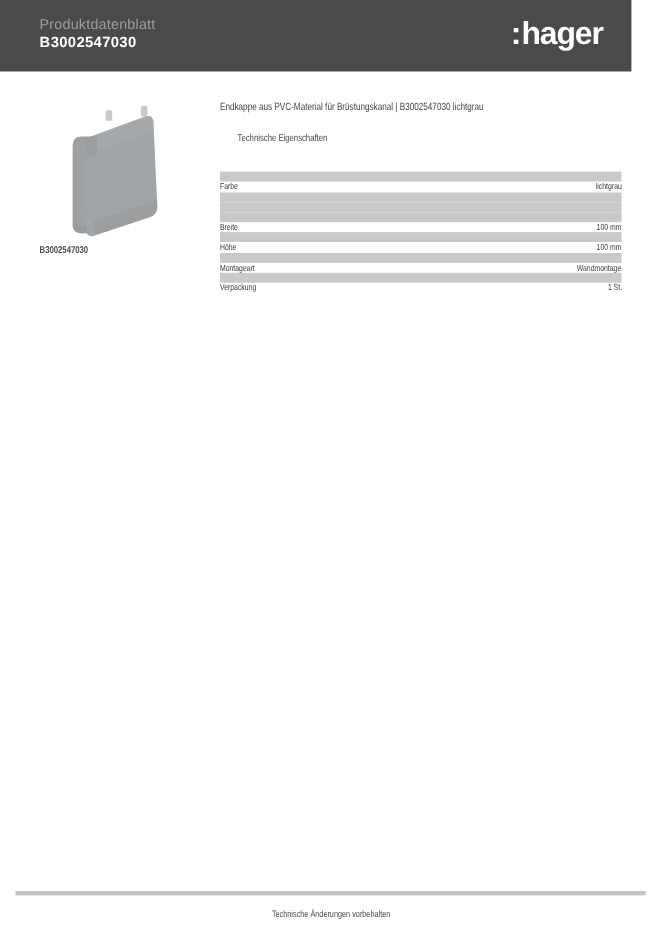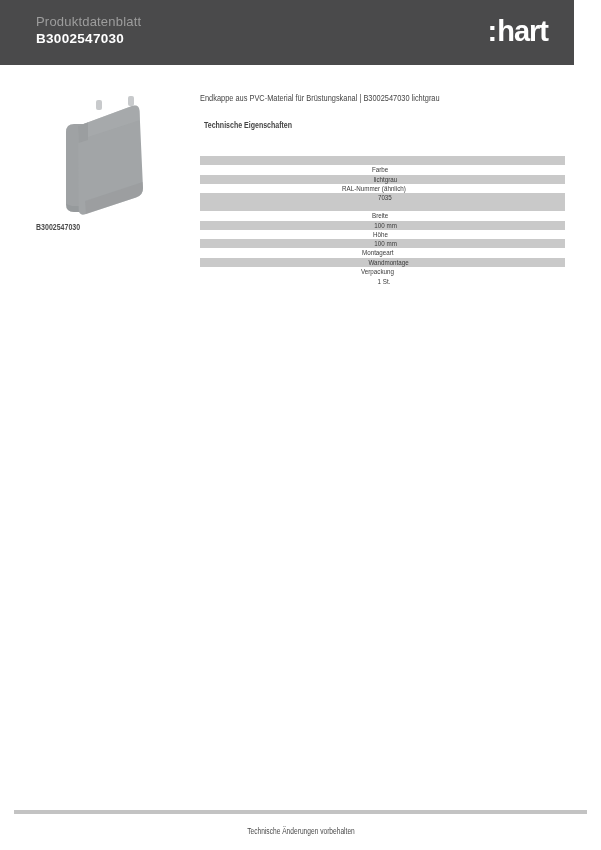--- a/index.html
+++ b/index.html
@@ -39,34 +39,34 @@
   .img-caption {
     position:absolute; left:36px; top:222px;
     font-size:9px; font-weight:bold; color:#4a4a4a;
   }
   
   .title {
     position:absolute; left:200px; top:92px; width:380px;
     font-size:9.5px; font-weight:normal; color:#454545; white-space:nowrap;
   }
   .section-heading {
-    position:absolute; left:204px; top:120px;
-    font-size:9px; font-weight:bold; color:#454545; white-space:nowrap;
+    position:absolute; left:216px; top:120px;
+    font-size:9px; font-weight:normal; color:#454545; white-space:nowrap;
   }
   .spec-table {
     position:absolute; left:200px; top:156px; width:365px;
   }
   .t-row { width:100%; }
   .stripe {
     width:100%; height:9px;
     background:var(--stripe,#c9c9c9);
   }
   .t-line {
     display:flex; justify-content:space-between; align-items:center;
-    height:9.6px; font-size:8px; color:#3a3a3a; line-height:9.6px;flex-direction:column;
+    height:9.6px; font-size:8px; color:#3a3a3a; line-height:9.6px;
   }
   
   .cx   { display:inline-block; transform:scaleX(0.78); transform-origin:0 50%; white-space:nowrap; }
   .cx-r { display:inline-block; transform:scaleX(0.78); transform-origin:100% 50%; white-space:nowrap; }
   .cx-c { display:inline-block; transform:scaleX(0.78); transform-origin:50% 50%; white-space:nowrap; }
   
   .footer-rule {
     position:absolute; left:14px; top:810px; width:573px; height:3.5px;
     background:var(--rule,#c3c3c3);
   }
@@ -74,21 +74,21 @@
     position:absolute; left:0; top:826px; width:601px;
     text-align:center; font-size:8.5px; color:#4a4a4a;
   }
 </style>
 </head>
 <body>
 
 <div class="header">
   <div class="doc-type">Produktdatenblatt</div>
   <div class="prod-no">B3002547030</div>
-  <div class="logo"><span class="colon">:</span><span>hart</span></div>
+  <div class="logo"><span class="colon">:</span><span>hager</span></div>
 </div>
 
 <div class="img-box">
   <svg width="124" height="126" viewBox="0 0 124 126">
 
     <rect x="60" y="4" width="6" height="10" rx="2" fill="#c8cacc"></rect>
     <rect x="92" y="0" width="6" height="10" rx="2" fill="#c8cacc"></rect>
 
     <path d="M30,36 Q30,28 38,28 L48,28 L48,116 L38,116 Q30,116 30,108 Z" fill="#9fa2a4"></path>
     <path d="M30,108 Q30,116 38,116 L48,116 L48,110 L36,110 Z" fill="#8e9193" opacity="0.5"></path>
@@ -109,24 +109,20 @@
 <div class="spec-table" id="spec-table">
     <div class="t-row">
       <div class="stripe"></div>
       <div class="t-line">
         <span class="cx">Farbe</span>
         <span class="cx-r">lichtgrau</span>
       </div>
     </div>
     <div class="t-row">
       <div class="stripe"></div>
-      <div class="t-line">
-        <span class="cx">RAL-Nummer (ähnlich)</span>
-        <span class="cx-r">7035</span>
-      </div>
     </div>
     <div class="t-row">
       <div class="stripe"></div>
     </div>
     <div class="t-row">
       <div class="stripe"></div>
       <div class="t-line">
         <span class="cx">Breite</span>
         <span class="cx-r">100 mm</span>
       </div>

